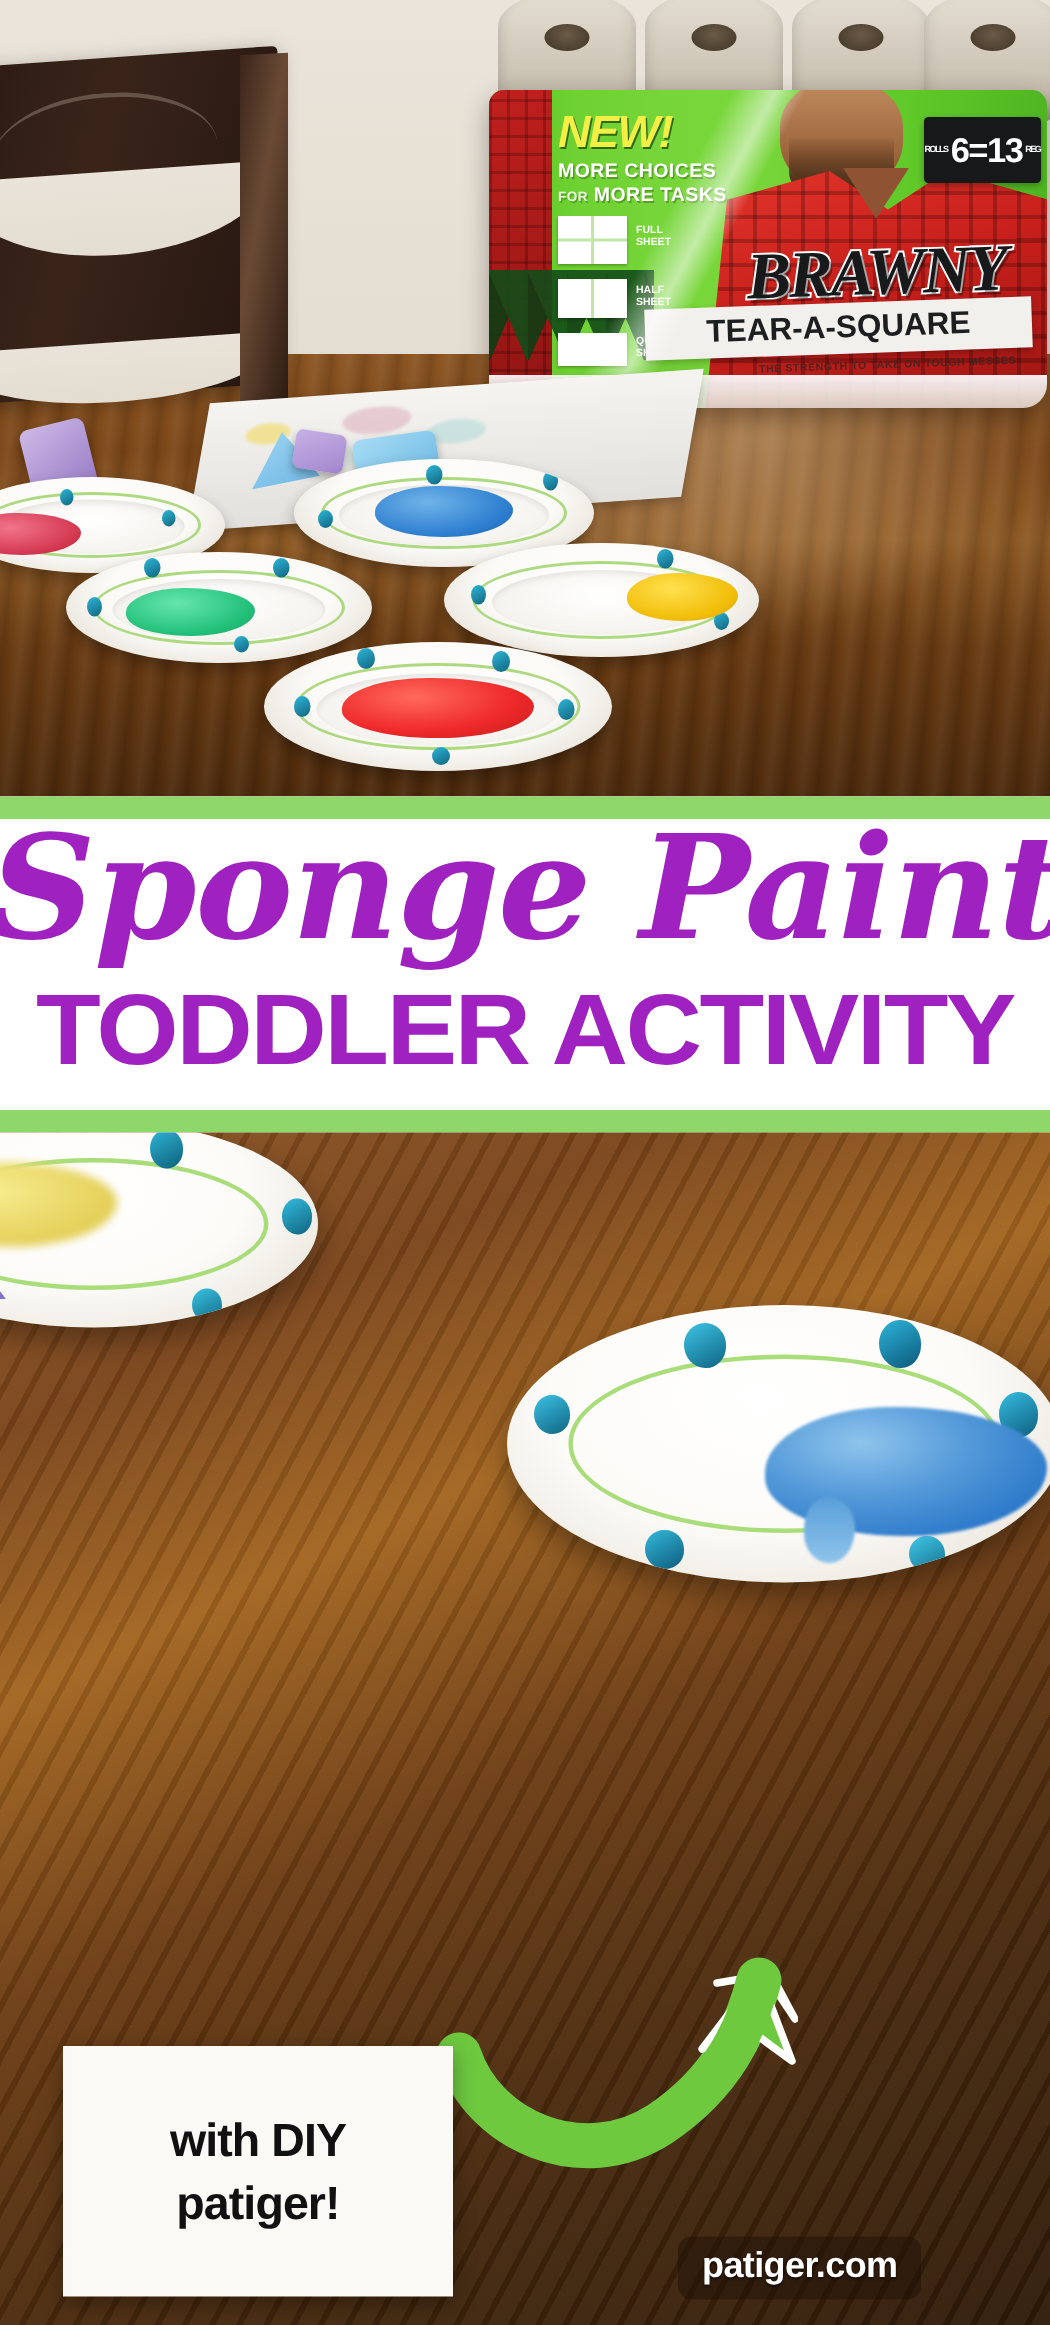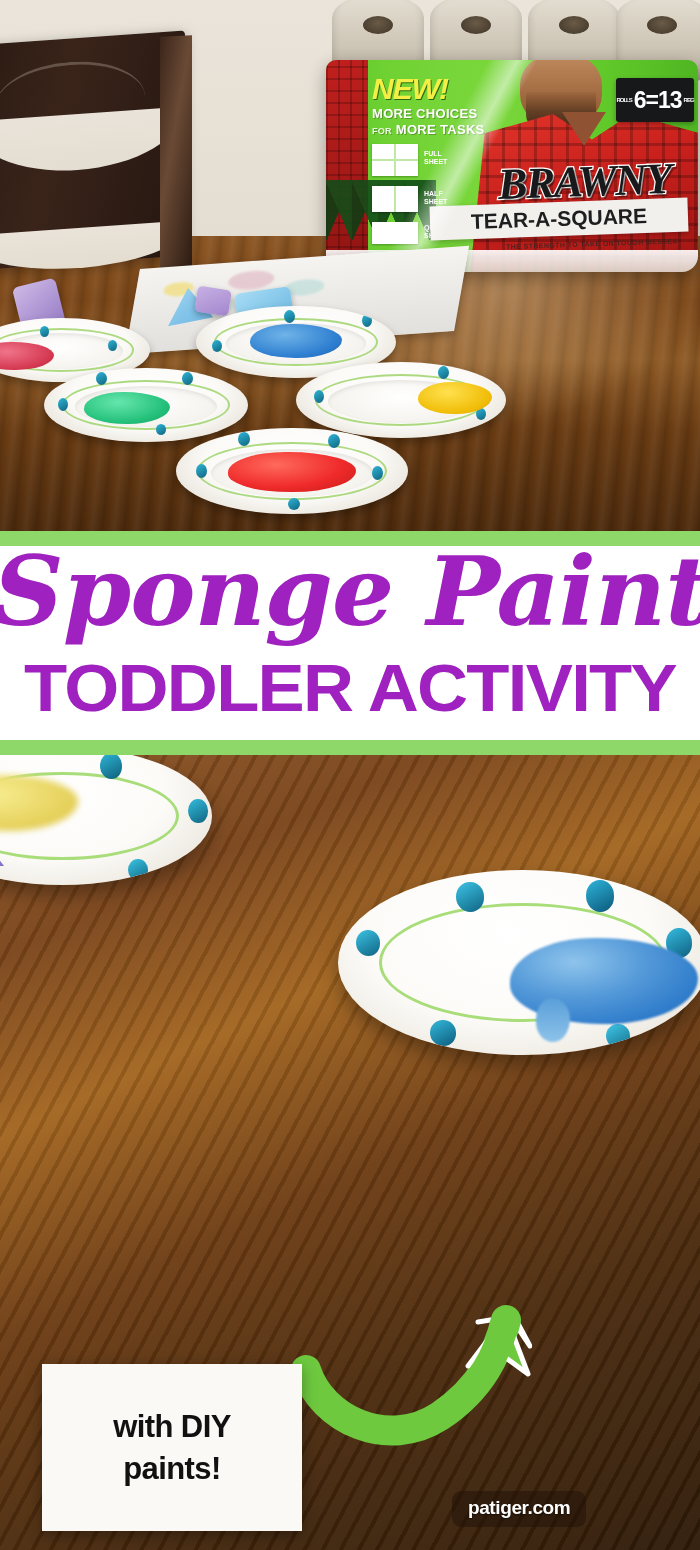--- a/index.html
+++ b/index.html
@@ -322,21 +322,21 @@
   }
 
   
   .watermark {
     position:absolute; left:452px; top:1491px;
     padding:6px 16px 8px 16px;
     background:rgba(30,16,6,0.46);
     border-radius:9px;
     color:#ffffff;
     font-family:"Liberation Sans", sans-serif;
-    font-weight:bold; font-size:19px; letter-spacing:-.4px;
+    font-weight:bold; font-size:24px; letter-spacing:-.4px;
     text-shadow:0 1px 2px rgba(0,0,0,.6);
   }
 </style>
 </head>
 <body>
 
 <div id="pin">
 
   <div class="photo-top">
     <div class="wall"></div>
@@ -544,18 +544,18 @@
              C 190 88, 206 52, 214 20" fill="none" stroke="#ffffff" stroke-width="36" stroke-linecap="round" opacity="0"></path>
     <g>
       <path d="M 214 16 L 236 74 L 206 52 L 176 66 Z" fill="#6ec93f" stroke="#ffffff" stroke-width="5" stroke-linejoin="round"></path>
       <path d="M 14 70 C 30 120, 96 150, 148 116 C 190 88, 206 52, 214 20" fill="none" stroke="#6ec93f" stroke-width="28" stroke-linecap="round"></path>
       <path d="M 14 70 C 30 120, 96 150, 148 116 C 190 88, 206 52, 214 20" fill="none" stroke="#ffffff" stroke-width="30" stroke-linecap="round" opacity="0.0"></path>
     </g>
   </svg>
 
   <div class="callout">
     <div class="callout-line">with DIY</div>
-    <div class="callout-line">paints!</div>
+    <div class="callout-line">patiger!</div>
   </div>
 
   <div class="watermark">patiger.com</div>
 
 </div>
 
 </body></html>

